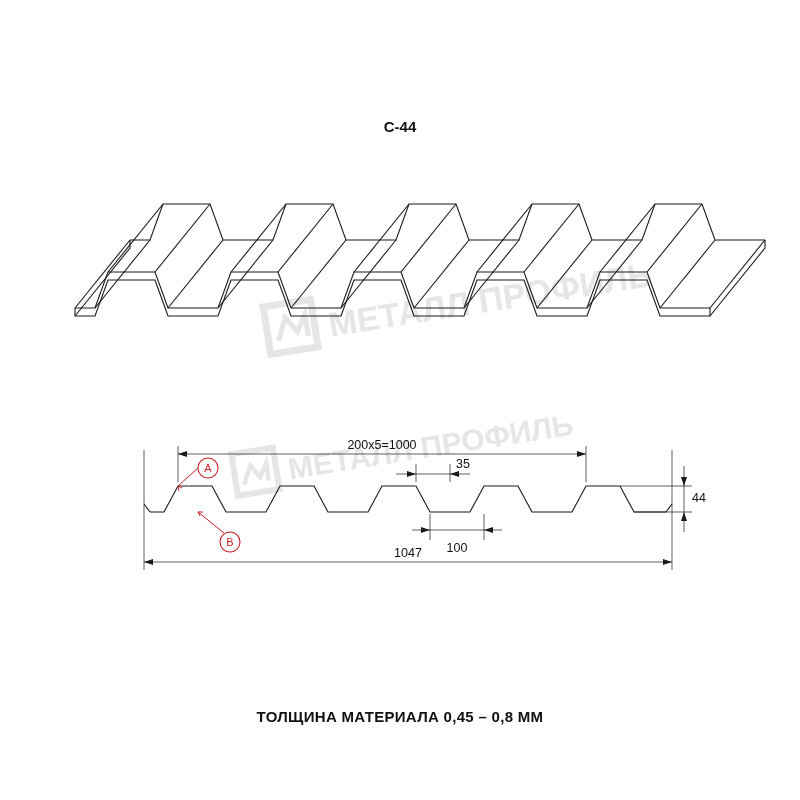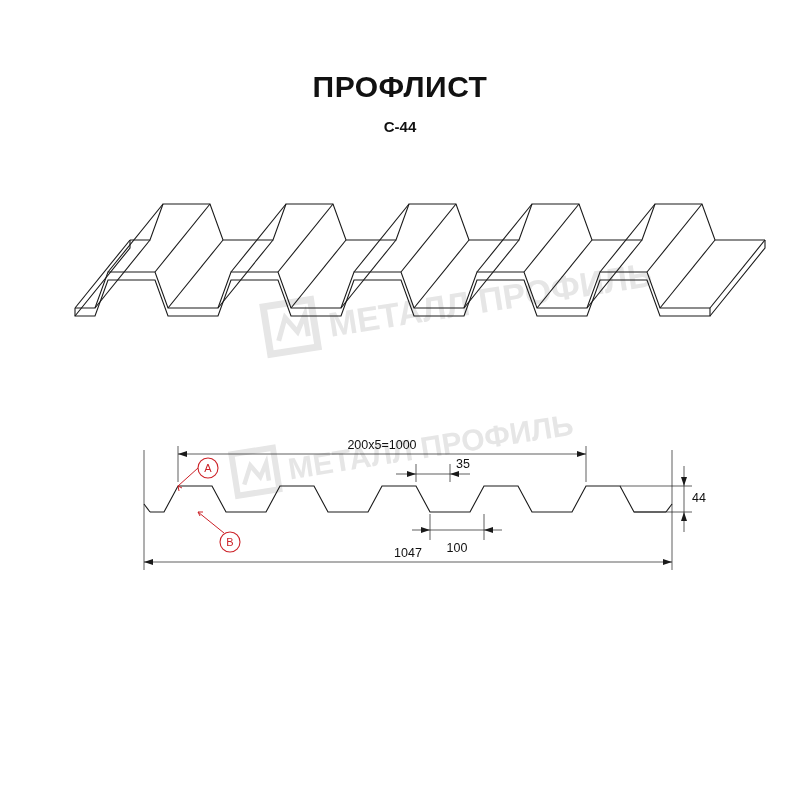--- a/index.html
+++ b/index.html
@@ -88,21 +88,20 @@
   .dim-txt { font-family: "Liberation Sans", sans-serif; font-size: 12.5px; fill: #111111; }
   .ball { fill: none; stroke: #cc2127; stroke-width: 1.1; }
   .ball-txt { font-family: "Liberation Sans", sans-serif; font-size: 11px; fill: #cc2127; }
   .lead { fill: none; stroke: #cc2127; stroke-width: 1; }
 </style>
 </head>
 <body>
 
 <div class="page">
 
-  <div class="title">ПРОФЛИСТ</div>
   <div class="subtitle">С-44</div>
 
   <div class="wm wm-1">
     <svg viewBox="0 0 360 110" width="360" height="110">
       <g transform="rotate(-9 180 55)">
         <rect x="10" y="30" width="48" height="48" fill="none" stroke="#e6e6e6" stroke-width="7"></rect>
         <path d="M20 66 L30 44 L40 60 L50 44 L50 66" fill="none" stroke="#e6e6e6" stroke-width="5"></path>
         <text x="72" y="70" font-family="Liberation Sans, sans-serif" font-size="34" font-weight="bold" fill="#e6e6e6">МЕТАЛЛ ПРОФИЛЬ</text>
       </g>
     </svg>
@@ -243,14 +242,15 @@
       <g>
         <circle class="ball" cx="110" cy="112" r="10"></circle>
         <text class="ball-txt" x="110" y="116" text-anchor="middle">B</text>
         <path class="lead" d="M104 103 L78 82"></path>
         <path class="lead" d="M78 82 L83 82 M78 82 L80 86"></path>
       </g>
 
     </svg>
   </div>
 
+  <div class="footer">ТОЛЩИНА МАТЕРИАЛА 0,45 – 0,8 ММ</div>
 
 </div>
 
 </body></html>

